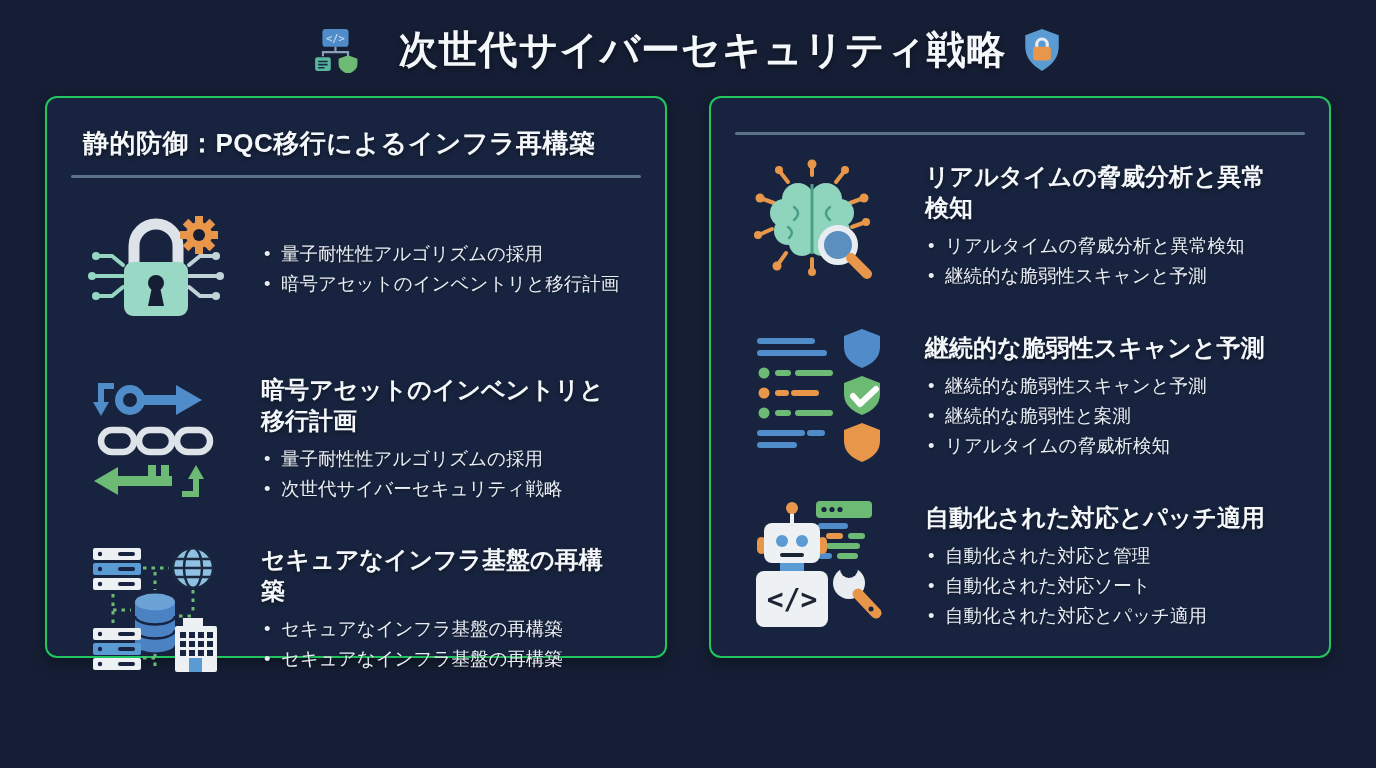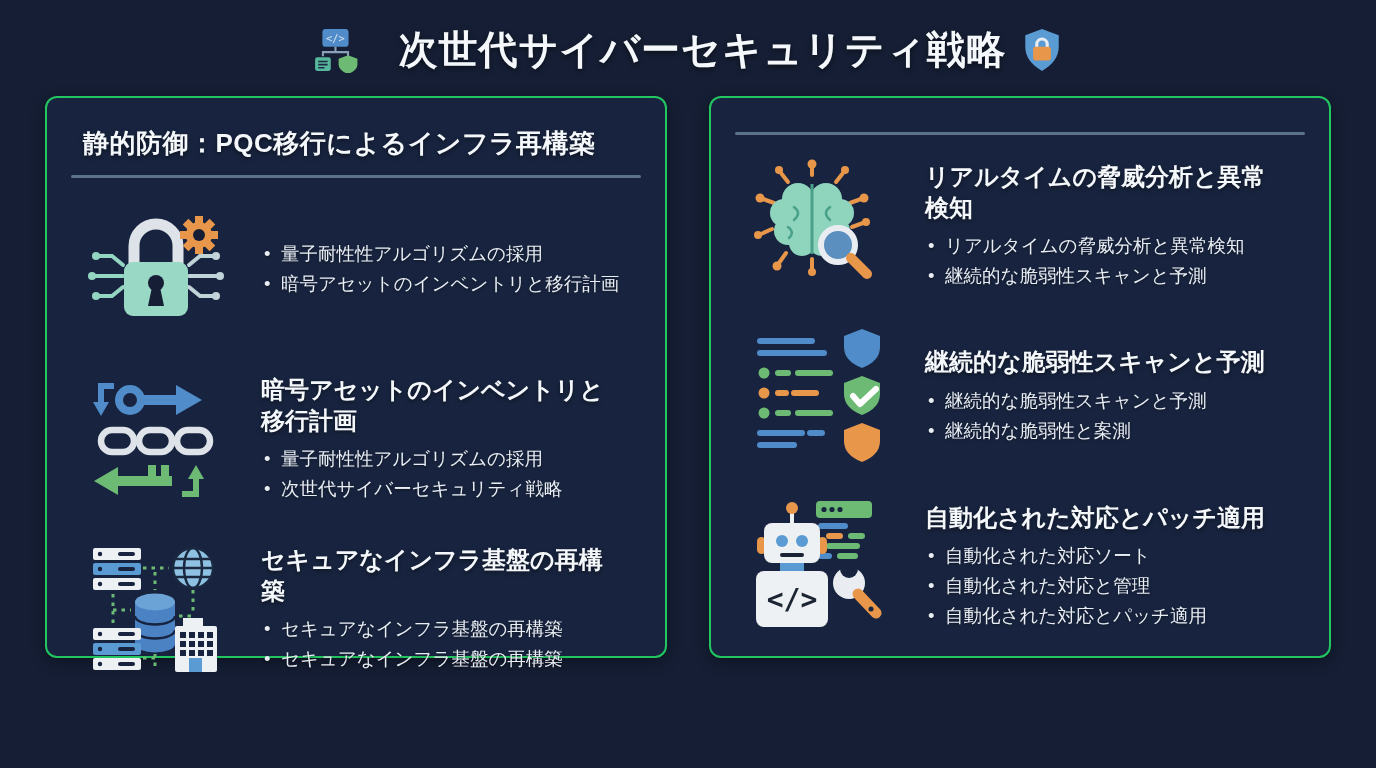--- a/index.html
+++ b/index.html
@@ -336,20 +336,21 @@
           <path d="M112 49 l18 7 v11 q0 14 -18 21 q-18 -7 -18 -21 v-11 z" fill="#6cba74"></path>
           <path d="M103 69 l7 8 l16 -15" stroke="#ffffff" stroke-width="6" fill="none" stroke-linecap="round" stroke-linejoin="round"></path>
           <path d="M112 96 l18 7 v11 q0 14 -18 21 q-18 -7 -18 -21 v-11 z" fill="#e8964a"></path>
         </svg>
       </div>
       <div class="item-text">
         <div class="item-title">継続的な脆弱性スキャンと予測</div>
         <ul class="bullets">
           <li>継続的な脆弱性スキャンと予測</li>
           <li>継続的な脆弱性と案測</li>
+          <li>リアルタイムの脅威析検知</li>
         </ul>
       </div>
     </div>
 
     <div class="item">
       <div class="icon-box">
         <svg width="140" height="140" viewBox="0 0 140 140">
           <rect x="66" y="4" width="56" height="17" rx="4" fill="#6cba74"></rect>
           <circle cx="74" cy="12.5" r="2.6" fill="#17233f"></circle>
             <circle cx="82" cy="12.5" r="2.6" fill="#17233f"></circle>
@@ -373,21 +374,21 @@
           <text x="42" y="112" font-size="28" font-weight="bold" fill="#1a2433" text-anchor="middle" font-family="DejaVu Sans Mono, monospace">&lt;/&gt;</text>
           <circle cx="99" cy="86" r="16" fill="#e9edf2"></circle>
           <circle cx="99" cy="72" r="9" fill="#18243f"></circle>
           <path d="M108 97 L126 116" stroke="#e8964a" stroke-width="11" stroke-linecap="round"></path>
           <circle cx="121" cy="112" r="2.5" fill="#18243f"></circle>
         </svg>
       </div>
       <div class="item-text">
         <div class="item-title">自動化された対応とパッチ適用</div>
         <ul class="bullets">
+          <li>自動化された対応と管理</li>
           <li>自動化された対応ソート</li>
-          <li>自動化された対応と管理</li>
           <li>自動化された対応とパッチ適用</li>
         </ul>
       </div>
     </div>
   </section>
 
 </div>
 
 </body></html>

